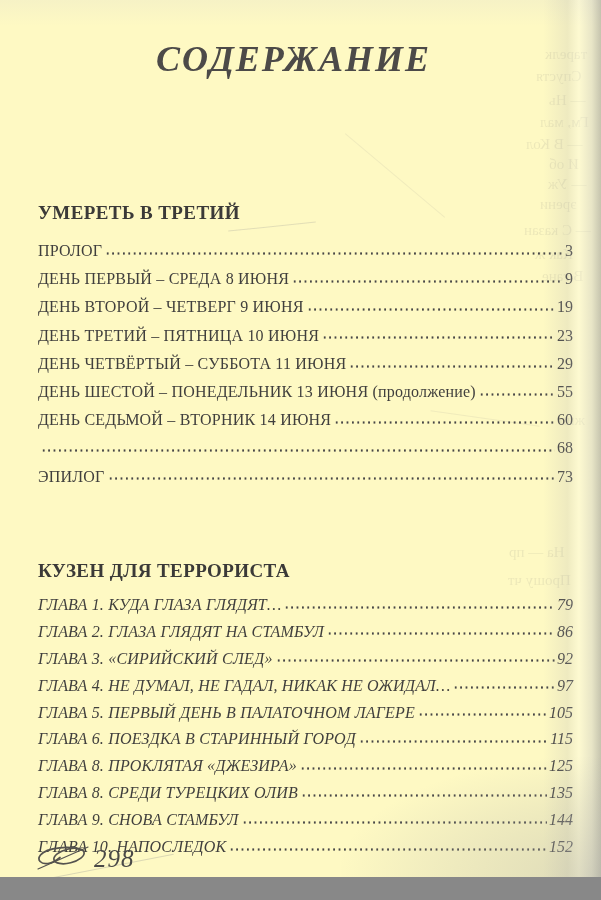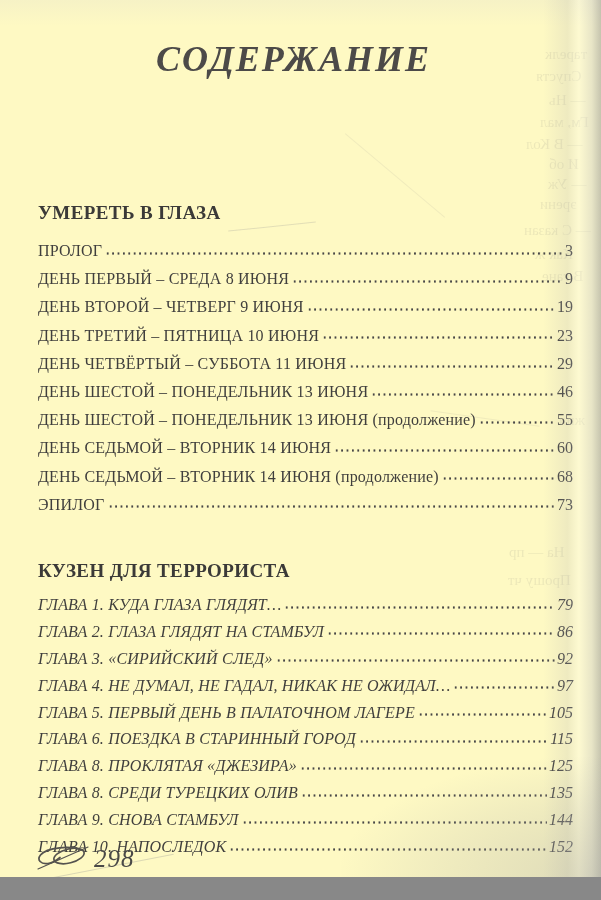--- a/index.html
+++ b/index.html
@@ -114,21 +114,21 @@
     <span style="top:572px;right:30px">Прошу чт</span>
   </div>
 
   <div class="crease" style="left:228px;top:226px;width:88px;transform:rotate(-6deg)"></div>
   <div class="crease" style="left:330px;top:175px;width:130px;transform:rotate(40deg);opacity:0.14"></div>
   <div class="crease" style="left:430px;top:418px;width:110px;transform:rotate(8deg);opacity:0.14"></div>
   <div class="crease" style="left:25px;top:868px;width:150px;transform:rotate(-11deg);opacity:0.35"></div>
 
   <div class="title">СОДЕРЖАНИЕ</div>
 
-  <div class="sec-h sec1-h">УМЕРЕТЬ В ГЛАЗА</div>
+  <div class="sec-h sec1-h">УМЕРЕТЬ В ТРЕТИЙ</div>
   <ul class="toc-list sec1-list">
     <li class="row">
         <span class="lbl">ПРОЛОГ</span>
         <span class="dots"></span>
         <span class="pg">3</span>
       </li>
     <li class="row">
         <span class="lbl">ДЕНЬ ПЕРВЫЙ – СРЕДА 8 ИЮНЯ</span>
         <span class="dots"></span>
         <span class="pg">9</span>
@@ -142,36 +142,30 @@
         <span class="lbl">ДЕНЬ ТРЕТИЙ – ПЯТНИЦА 10 ИЮНЯ</span>
         <span class="dots"></span>
         <span class="pg">23</span>
       </li>
     <li class="row">
         <span class="lbl">ДЕНЬ ЧЕТВЁРТЫЙ – СУББОТА 11 ИЮНЯ</span>
         <span class="dots"></span>
         <span class="pg">29</span>
       </li>
     <li class="row">
-        <span class="lbl">ДЕНЬ ШЕСТОЙ – ПОНЕДЕЛЬНИК 13 ИЮНЯ</span>
-        <span class="dots"></span>
-        <span class="pg">46</span>
-      </li>
-    <li class="row">
         <span class="lbl">ДЕНЬ ШЕСТОЙ – ПОНЕДЕЛЬНИК 13 ИЮНЯ (продолжение)</span>
         <span class="dots"></span>
         <span class="pg">55</span>
       </li>
     <li class="row">
         <span class="lbl">ДЕНЬ СЕДЬМОЙ – ВТОРНИК 14 ИЮНЯ</span>
         <span class="dots"></span>
         <span class="pg">60</span>
       </li>
     <li class="row">
-        <span class="lbl">ДЕНЬ СЕДЬМОЙ – ВТОРНИК 14 ИЮНЯ (продолжение)</span>
         <span class="dots"></span>
         <span class="pg">68</span>
       </li>
     <li class="row">
         <span class="lbl">ЭПИЛОГ</span>
         <span class="dots"></span>
         <span class="pg">73</span>
       </li>
   </ul>
 

